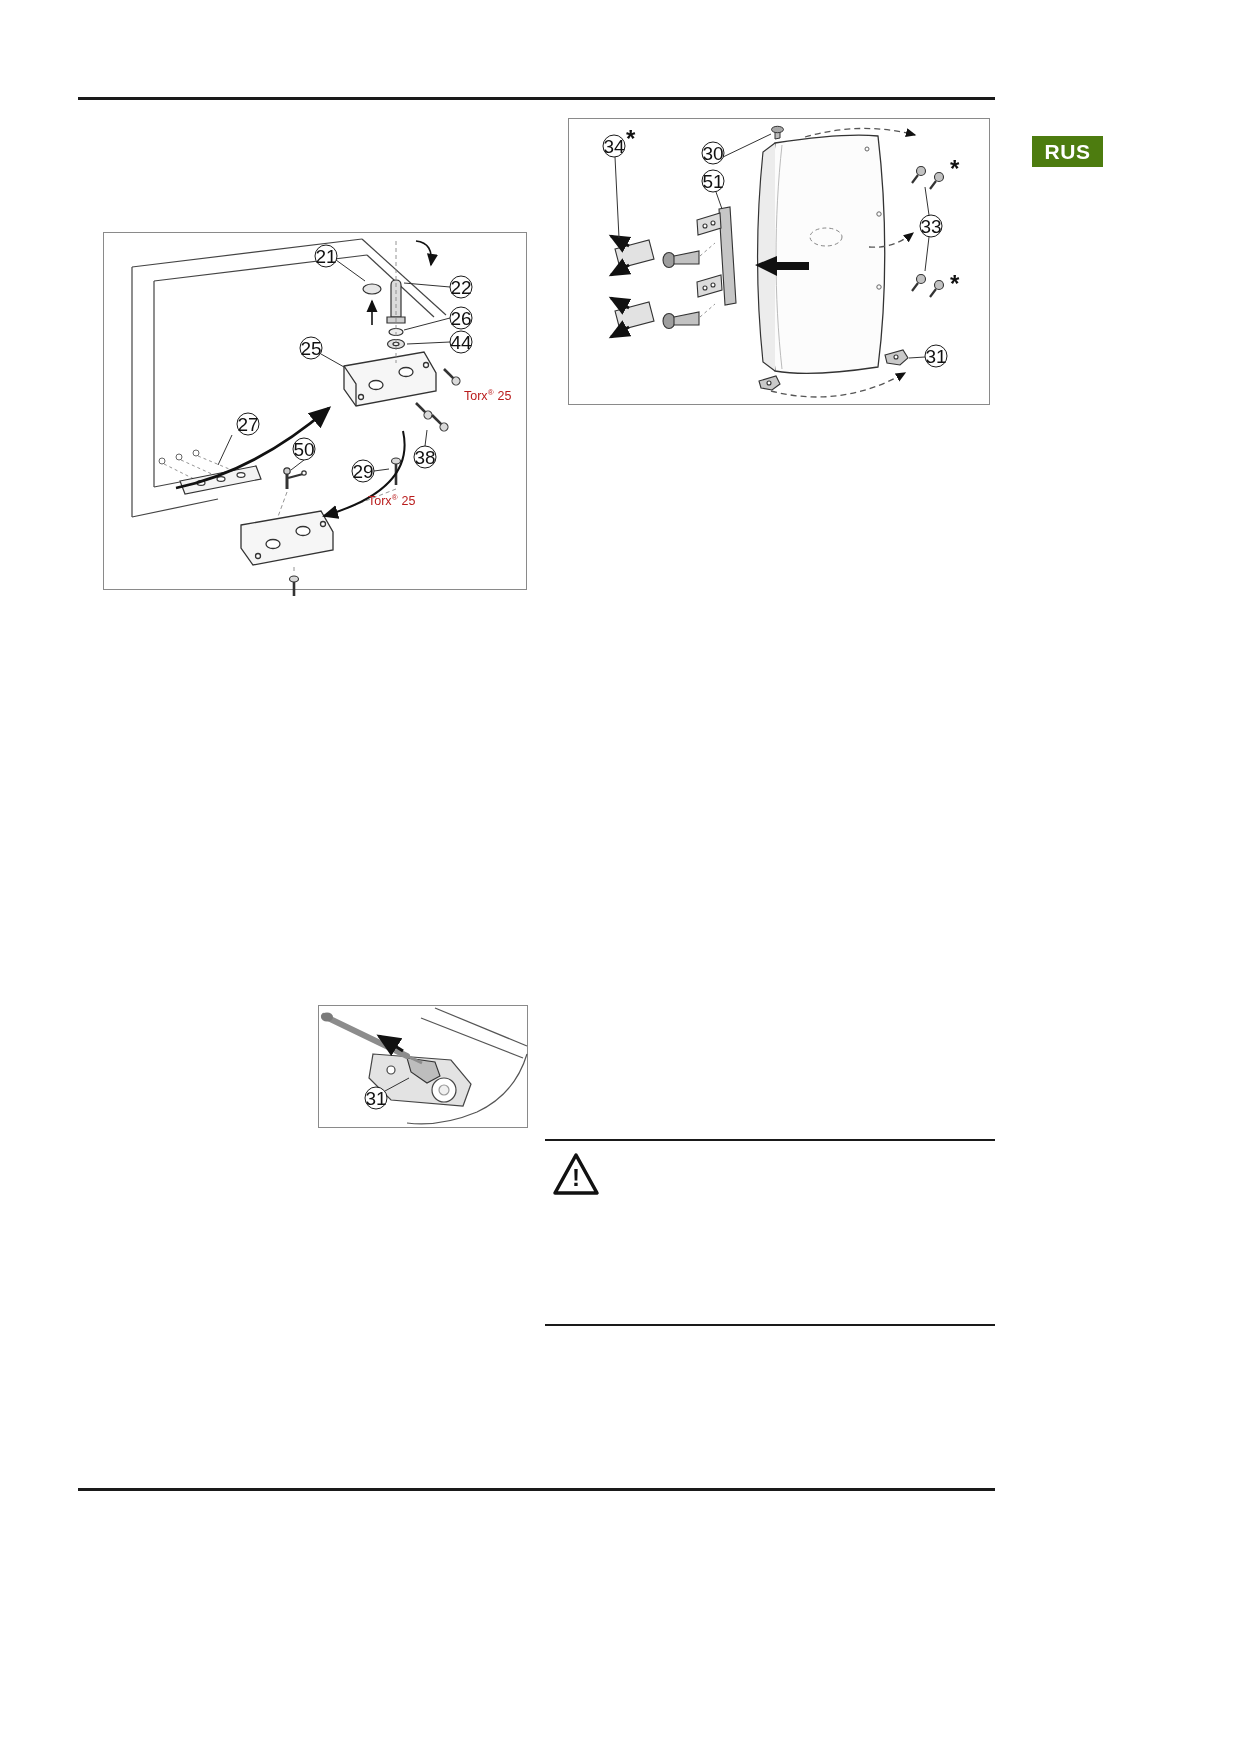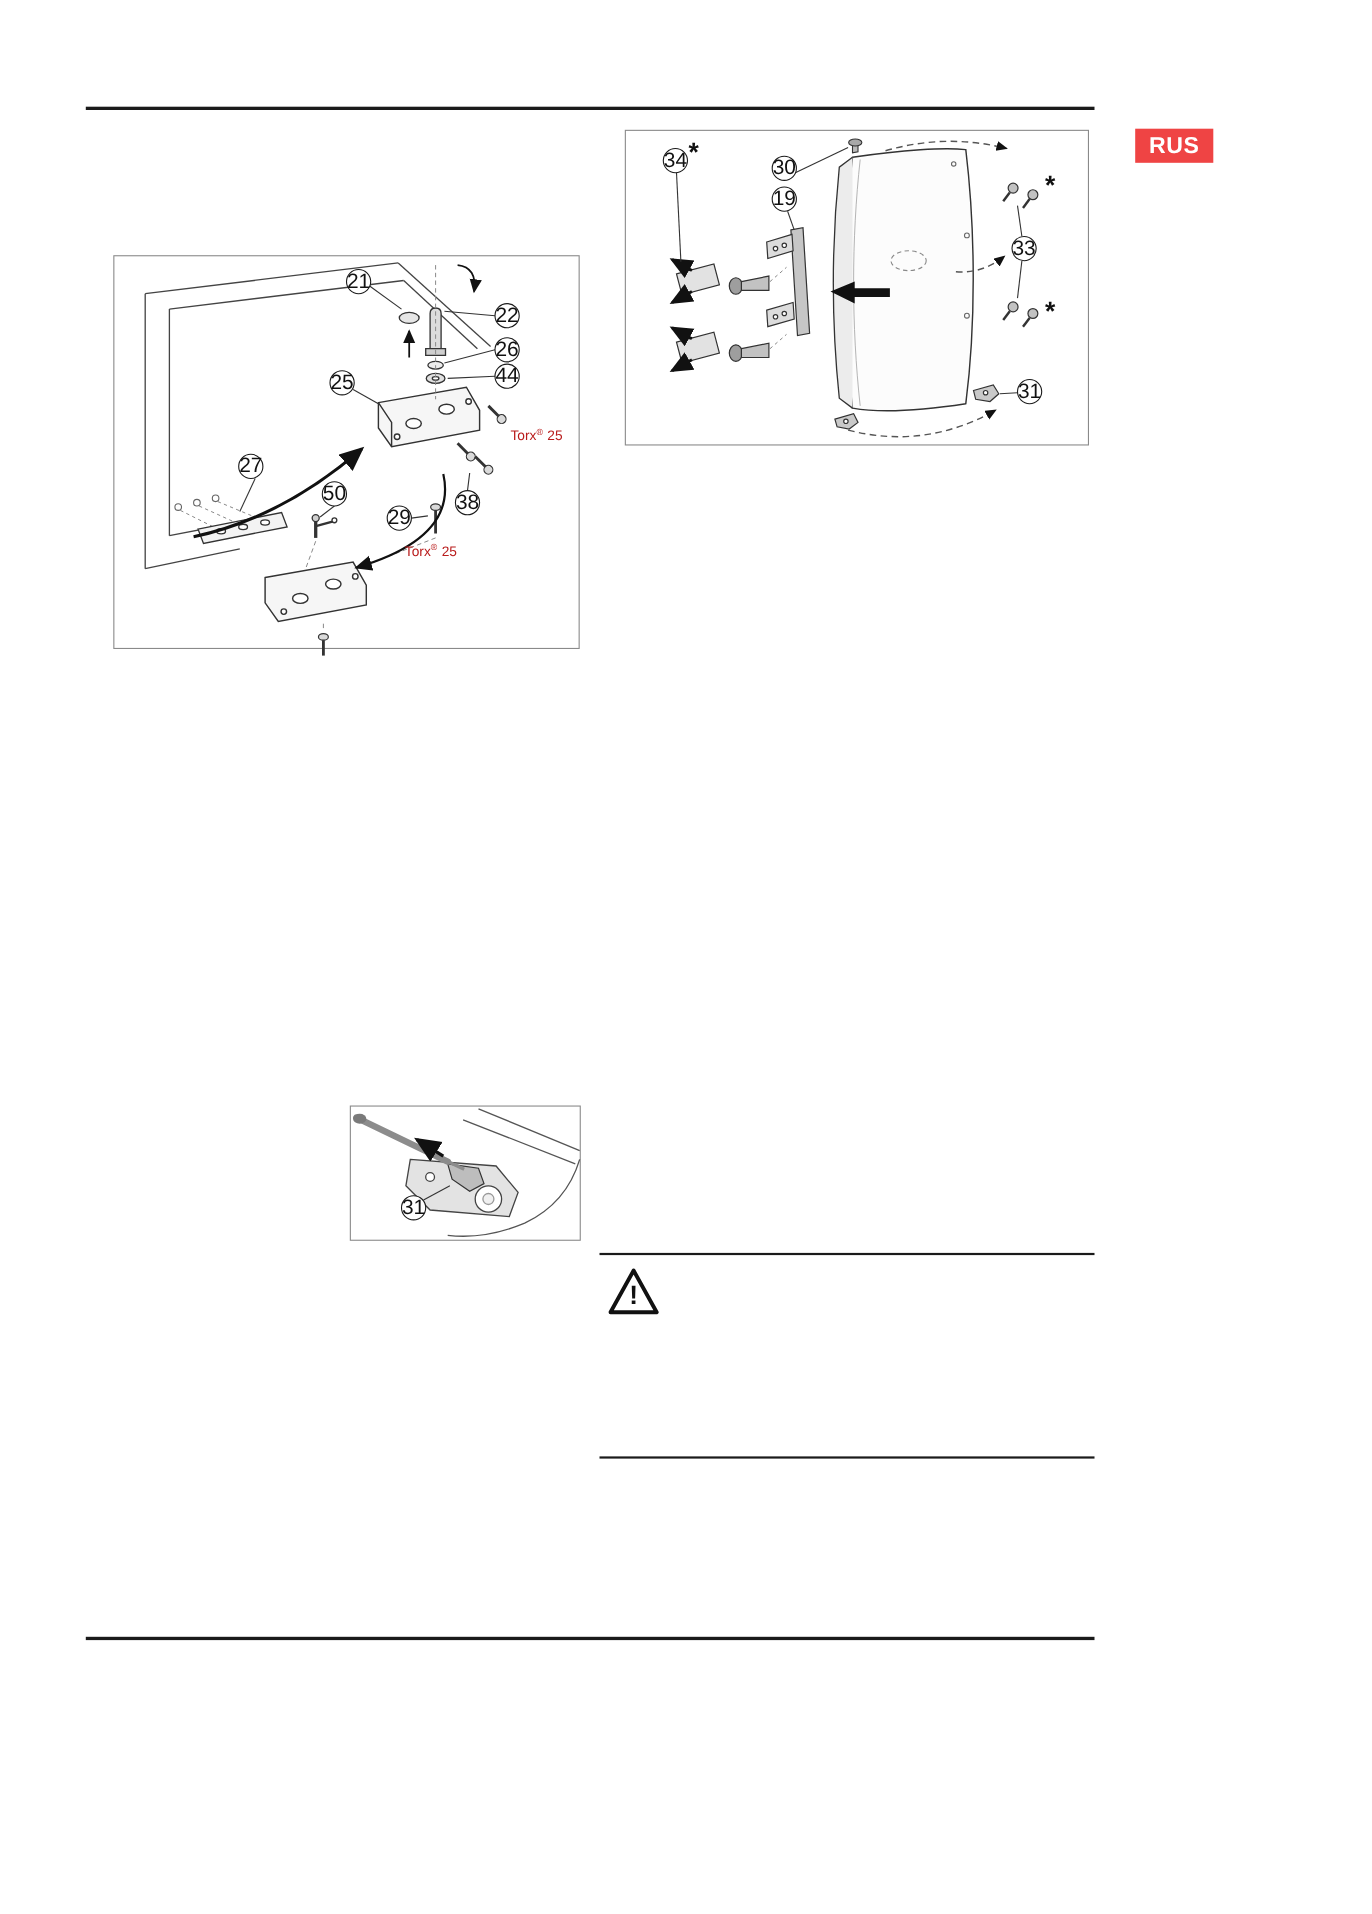--- a/index.html
+++ b/index.html
@@ -1,20 +1,20 @@
 <!DOCTYPE html>
 <html><head>
 <meta charset="utf-8">
 <style>
   *{margin:0;padding:0;box-sizing:border-box}
   html,body{background:#e9e9e9}
   body{font-family:"Liberation Sans","DejaVu Sans",sans-serif;color:#111}
   .page{position:relative;width:1247px;height:1740px;background:#ffffff;margin:0 auto;overflow:hidden}
   .rule{position:absolute;background:#1a1a1a}
-  .lang-badge{position:absolute;left:1032px;top:117px;width:71px;height:31px;background:#ef4444;color:#fff;
+  .lang-badge{position:absolute;left:1032px;top:136px;width:71px;height:31px;background:#4d7c0f;color:#fff;
     font-weight:bold;font-size:21px;display:flex;align-items:center;justify-content:center;letter-spacing:.5px}
   .fig{position:absolute;border:1px solid #8a8a8a;background:#fff}
   .fig svg{position:absolute;left:0;top:0;z-index:1}
   .callout{position:absolute;width:23px;height:23px;border:1.5px solid #1a1a1a;border-radius:50%;background:#fff;
     display:flex;align-items:center;justify-content:center;font-size:19px;color:#111;
     transform:translate(-50%,-50%);z-index:2}
   .label{position:absolute;font-size:12.5px;color:#b91c1c;white-space:nowrap;z-index:2}
   .label sup{font-size:8px;vertical-align:super}
   .label .sz{margin-left:4px}
   .ast{position:absolute;font-size:24px;font-weight:bold;color:#111;z-index:2;line-height:1}
@@ -136,21 +136,21 @@
         <path d="M200 227 L187 237"></path>
         <path d="M270 238 L285 236"></path>
       </g>
     </svg>
     <div class="callout" style="left:222px;top:23px">21</div>
     <div class="callout" style="left:357px;top:54px">22</div>
     <div class="callout" style="left:357px;top:85px">26</div>
     <div class="callout" style="left:357px;top:109px">44</div>
     <div class="callout" style="left:207px;top:115px">25</div>
     <div class="callout" style="left:321px;top:224px">38</div>
-    <div class="callout" style="left:124px;top:191px">27</div>
+    <div class="callout" style="left:144px;top:191px">27</div>
     <div class="callout" style="left:200px;top:216px">50</div>
     <div class="callout" style="left:259px;top:238px">29</div>
     <div class="label" style="left:360px;top:155px">
       <span>Torx</span><sup>®</sup><span class="sz">25</span>
     </div>
     <div class="label" style="left:264px;top:260px">
       <span>Torx</span><sup>®</sup><span class="sz">25</span>
     </div>
   </figure>
 
@@ -229,21 +229,21 @@
       <path d="M202 272 Q272 290 336 254" stroke="#555" stroke-width="1.3" stroke-dasharray="6 4" marker-end="url(#ah2)" fill="none"></path>
       <g stroke="#333" stroke-width="1" fill="none">
         <path d="M46 38 L50 119"></path>
         <path d="M154 38 L202 15"></path>
         <path d="M147 73 L153 90"></path>
         <path d="M356 238 L340 239"></path>
       </g>
     </svg>
     <div class="callout" style="left:45px;top:27px">34</div>
     <div class="callout" style="left:144px;top:34px">30</div>
-    <div class="callout" style="left:144px;top:62px">19</div>
+    <div class="callout" style="left:144px;top:62px">51</div>
     <div class="callout" style="left:362px;top:107px">33</div>
     <div class="callout" style="left:367px;top:237px">31</div>
     <span class="ast" style="left:57px;top:8px">*</span>
     <span class="ast" style="left:381px;top:38px">*</span>
     <span class="ast" style="left:381px;top:153px">*</span>
   </figure>
 
   <figure class="fig" style="left:318px;top:1005px;width:210px;height:123px">
     <svg width="210" height="123" viewBox="0 0 210 123">
       <defs>

